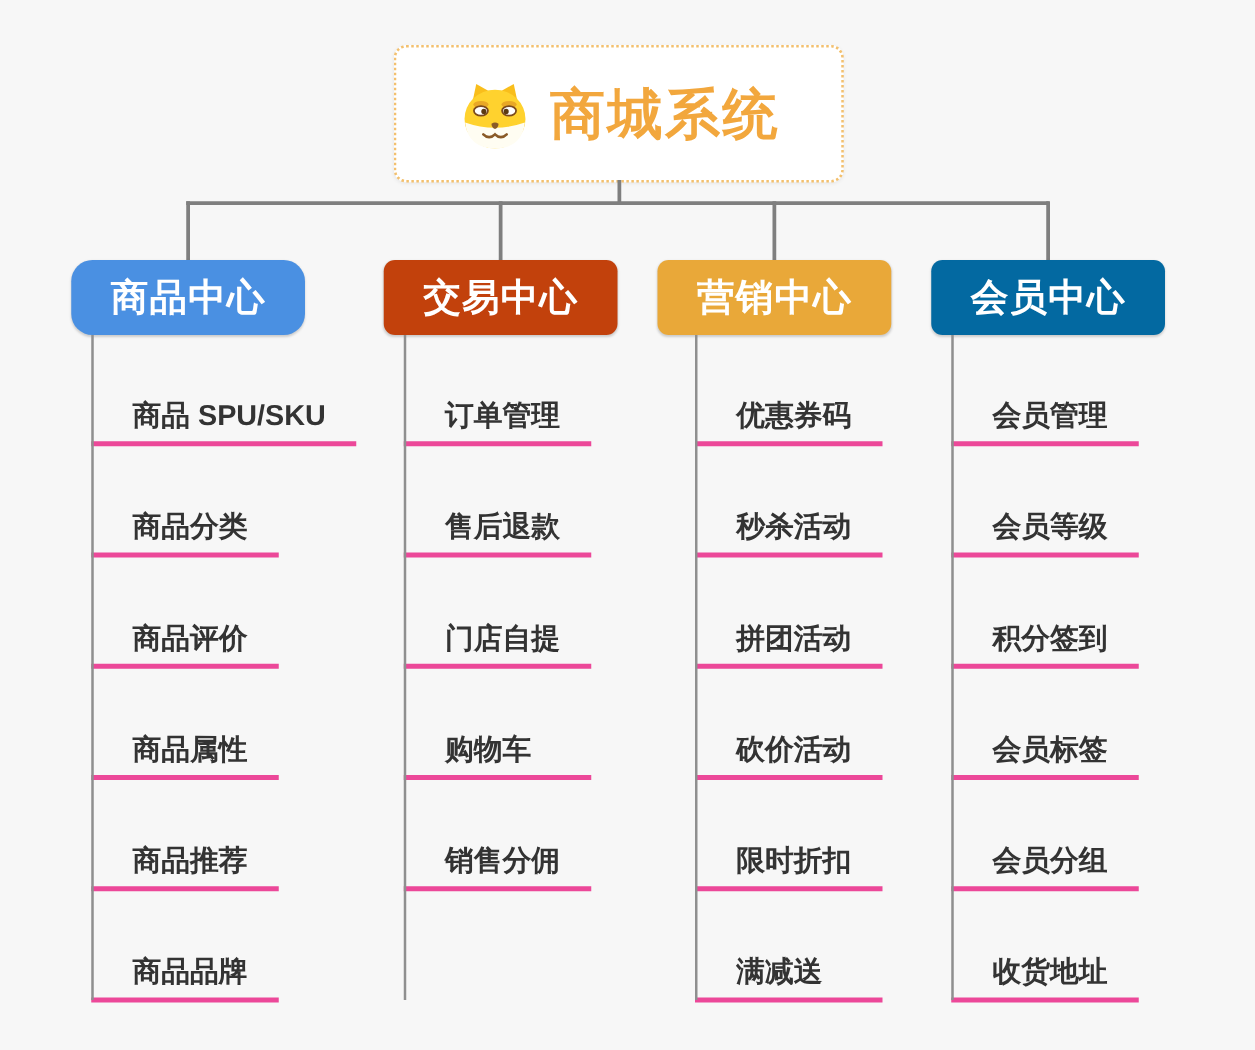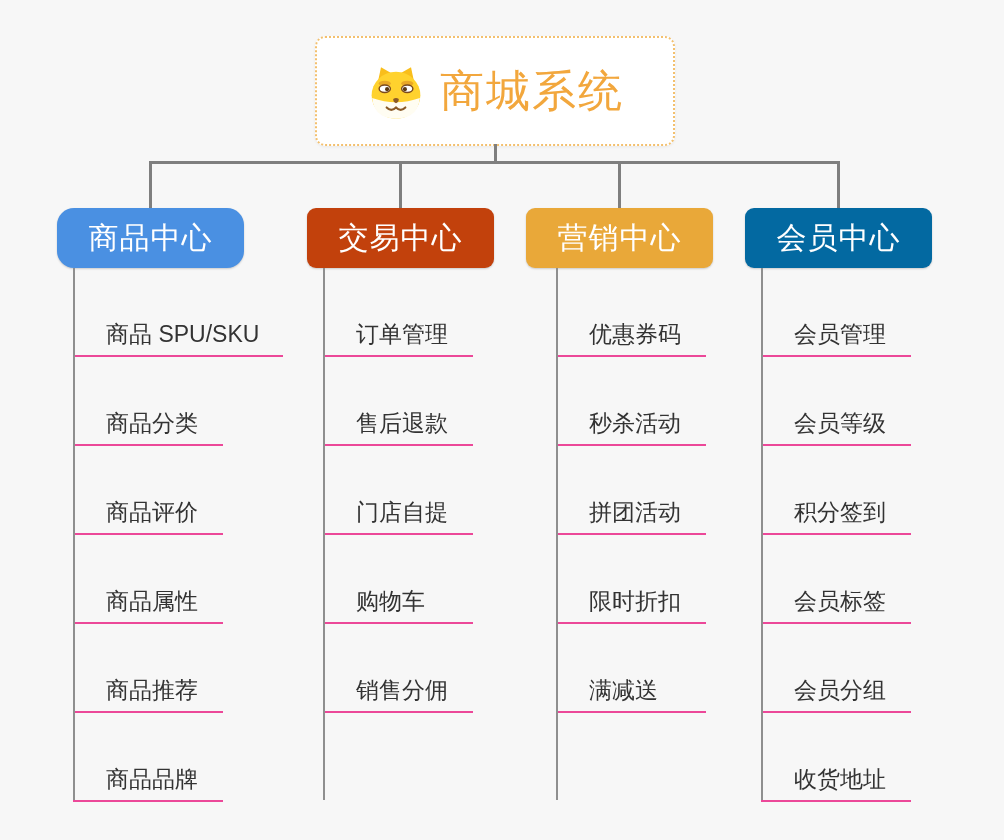--- a/index.html
+++ b/index.html
@@ -1,38 +1,38 @@
 <!DOCTYPE html>
 <html><head>
 <meta charset="utf-8">
 <style>
   html,body{margin:0;padding:0;background:#f7f7f7;}
   #canvas{
     position:relative;width:1004px;height:840px;background:#f7f7f7;
-    font-family:"Liberation Sans",sans-serif;overflow:hidden;
+    font-family:"Liberation Sans",sans-serif;overflow:hidden;font-weight:bold;
   }
   .line{position:absolute;background:#7f7f7f;}
   #root-node{
     position:absolute;left:315px;top:36px;width:360px;height:110px;
     background:#ffffff;border:2px dotted #f3c06e;border-radius:10px;
     display:flex;align-items:center;justify-content:center;gap:14px;
     box-sizing:border-box;box-shadow:0 1px 3px rgba(0,0,0,0.06);
   }
   #root-title{color:#f2a73d;font-size:44px;letter-spacing:2px;white-space:nowrap;}
   .branch-node{
     position:absolute;top:208px;width:187px;height:60px;border-radius:9px;
     display:flex;align-items:center;justify-content:center;
     color:#ffffff;font-size:30px;letter-spacing:1px;
     box-shadow:0 1px 2px rgba(0,0,0,0.18);box-sizing:border-box;
   }
   .child-col{position:absolute;top:268px;}
   .vline{position:absolute;left:0;top:0;width:2px;height:532px;background:#8f8f8f;}
   .child-item{
     box-sizing:border-box;height:89px;display:flex;align-items:flex-end;
-    border-bottom:2px solid #ec4899;padding:0 24px 5px 33px;
+    border-bottom:4px solid #ec4899;padding:0 24px 5px 33px;
     width:max-content;min-width:150px;font-size:23px;color:#333333;white-space:nowrap;
   }
   .child-item:first-child{height:87px;}
   .dog{width:60px;height:57px;flex:0 0 auto;}
 </style>
 </head>
 <body>
 
 <div id="canvas">
 
@@ -114,20 +114,23 @@
       <div class="child-item">
         <span>优惠券码</span>
       </div>
       <div class="child-item">
         <span>秒杀活动</span>
       </div>
       <div class="child-item">
         <span>拼团活动</span>
       </div>
       <div class="child-item">
+        <span>砍价活动</span>
+      </div>
+      <div class="child-item">
         <span>限时折扣</span>
       </div>
       <div class="child-item">
         <span>满减送</span>
       </div>
     </div>
     <div class="line" style="left: 837px; top: 161px; width: 3px; height: 47px;"></div>
     <div class="branch-node" style="left: 745px; background: #0369a1;">
       <span>会员中心</span>
     </div>

